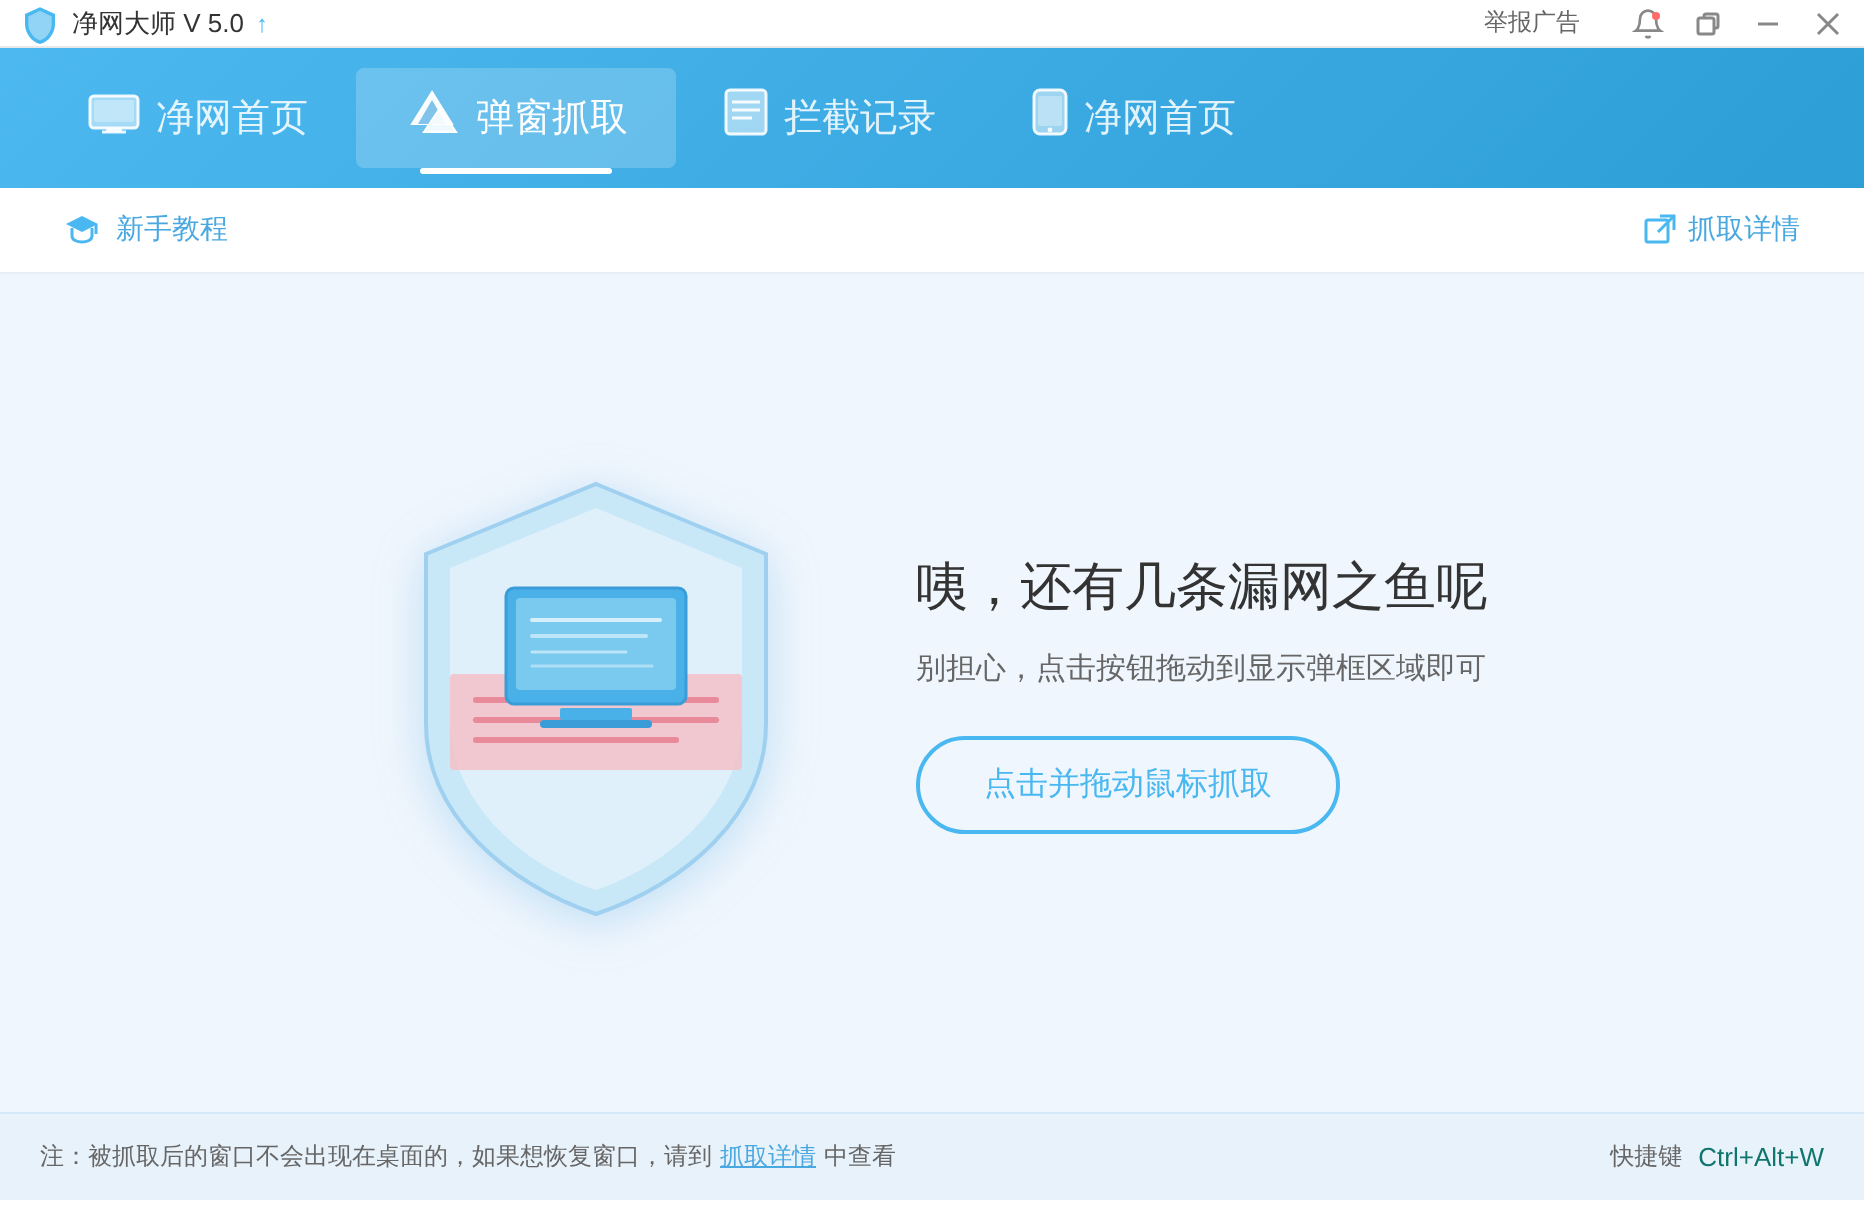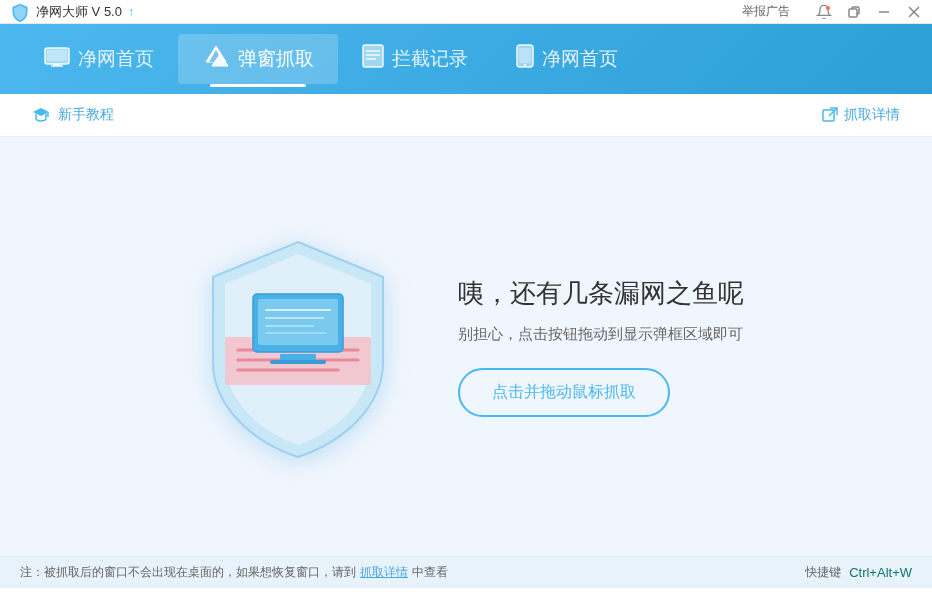--- a/index.html
+++ b/index.html
@@ -185,21 +185,21 @@
       color: #4ab8f0;
       font-size: 16px;
       cursor: pointer;
       background: transparent;
       transition: all 0.2s;
       width: fit-content;
     }
 
     
     .statusbar {
-      height: 32px;
+      height: 44px;
       background: #e8f2fb;
       display: flex;
       align-items: center;
       justify-content: space-between;
       padding: 0 20px;
       font-size: 12px;
       color: #666;
       border-top: 1px solid #d5e8f7;
     }
     .statusbar-left {

